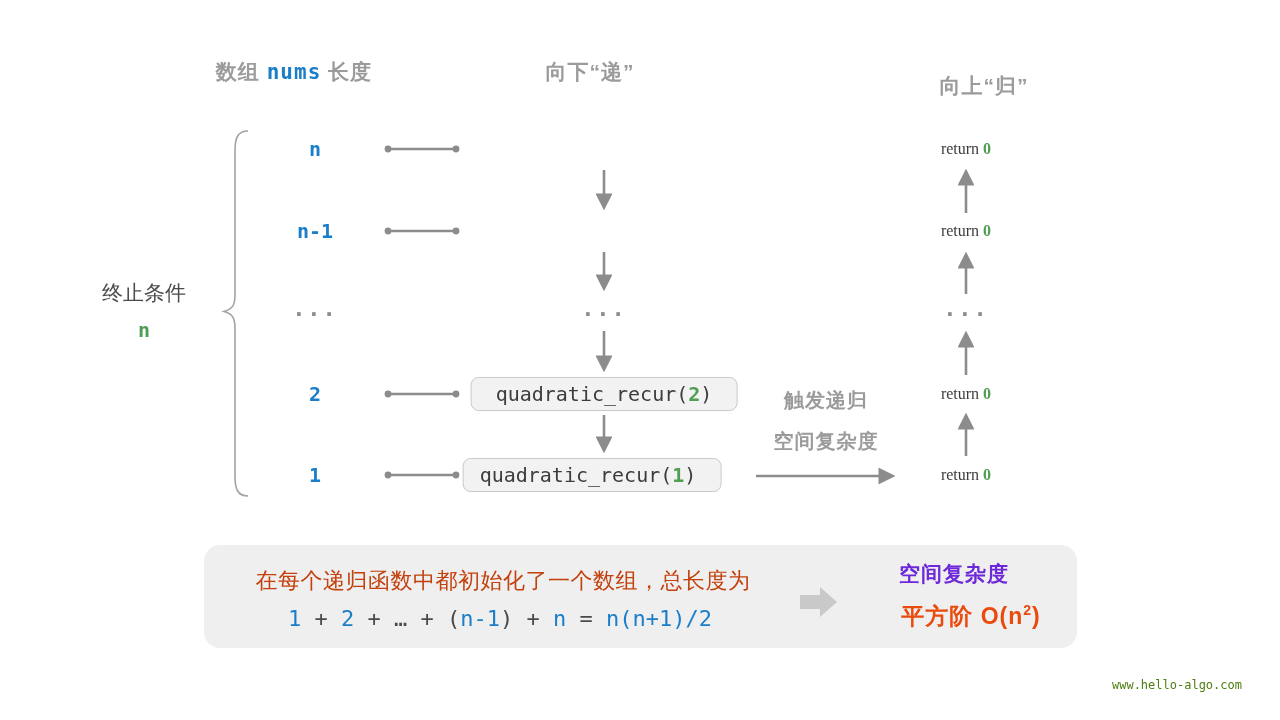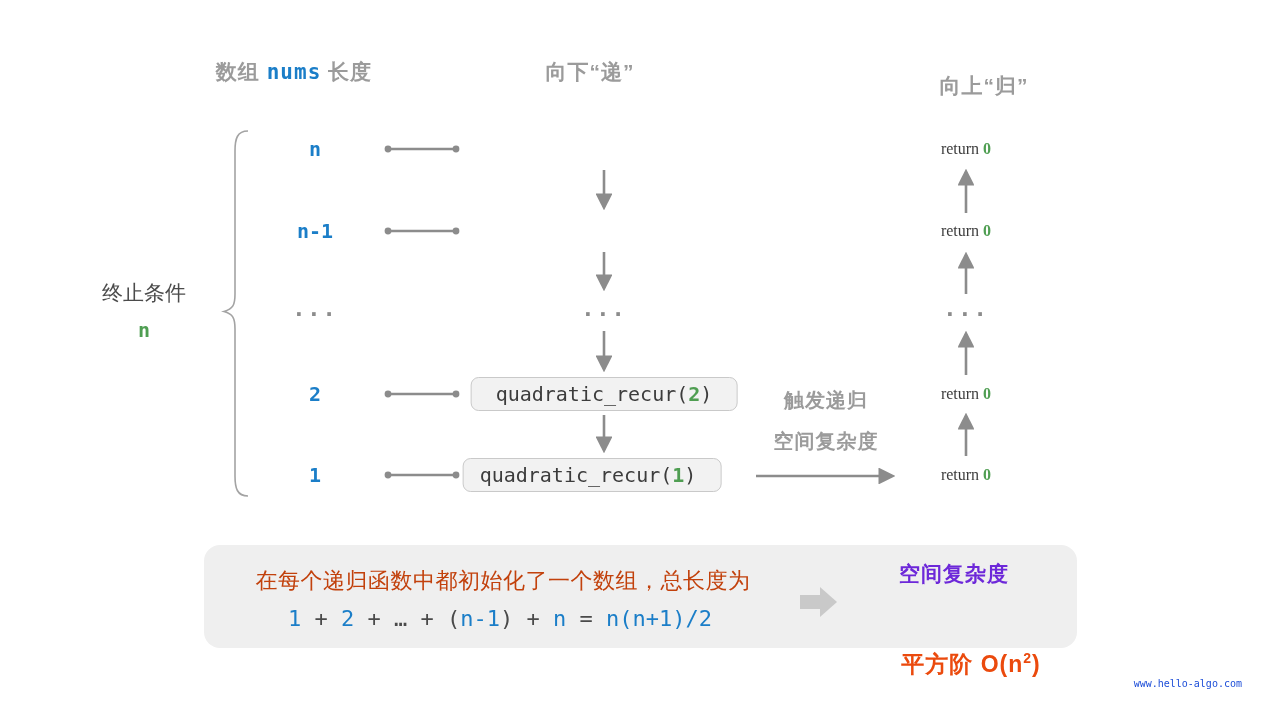--- a/index.html
+++ b/index.html
@@ -38,21 +38,21 @@
   .f-line{font-family:"DejaVu Sans Mono","Liberation Mono",monospace;font-size:22px;font-weight:normal;}
   .f-line .blue{color:#1b7ec8;}
   .f-line .dark{color:#4a4a4a;}
   .result-title{font-size:21px;font-weight:bold;color:#6d28d9;letter-spacing:1px;}
   .result-value{font-size:23px;font-weight:bold;color:#eb4a0d;letter-spacing:1px;}
   .result-value sup{font-size:14px;}
 
   .block-arrow-rect{left:800px;top:595px;width:20px;height:14px;background:#c9c9c9;}
   .block-arrow-tri{left:820px;top:587px;width:0;height:0;border-top:15px solid transparent;border-bottom:15px solid transparent;border-left:17px solid #c9c9c9;}
 
-  .watermark{right:38px;top:678px;font-family:"DejaVu Sans Mono","Liberation Mono",monospace;font-size:10px;color:#1d4ed8;}
+  .watermark{right:38px;top:678px;font-family:"DejaVu Sans Mono","Liberation Mono",monospace;font-size:12px;color:#4d7c0f;}
 </style>
 </head>
 <body>
 
 <div class="canvas">
 
   <svg class="layer">
     <defs>
       <marker id="ah" viewBox="0 0 10 10" refX="8" refY="5" markerWidth="6.5" markerHeight="6.5" orient="auto-start-reverse">
         <path d="M0,0 L10,5 L0,10 z" fill="#8c8c8c"></path>
@@ -124,17 +124,17 @@
   <div class="abs ctr trigger" style="left:826px;top:441px;">空间复杂度</div>
 
   <div class="abs summary-box"></div>
   <div class="abs ctr sum-line1" style="left:503px;top:581px;">在每个递归函数中都初始化了一个数组，总长度为</div>
   <div class="abs ctr f-line" style="left:500px;top:618px;"><span class="blue">1</span><span class="dark"> + </span><span class="blue">2</span><span class="dark"> + </span><span class="dark">…</span><span class="dark"> + </span><span class="dark">(</span><span class="blue">n-1</span><span class="dark">)</span><span class="dark"> + </span><span class="blue">n</span><span class="dark"> = </span><span class="blue">n(n+1)/2</span></div>
 
   <div class="abs block-arrow-rect"></div>
   <div class="abs block-arrow-tri"></div>
 
   <div class="abs ctr result-title" style="left:954px;top:574px;">空间复杂度</div>
-  <div class="abs ctr result-value" style="left:971px;top:616px;margin-top:48px;"><span>平方阶 O(n</span><sup>2</sup><span>)</span></div>
+  <div class="abs ctr result-value" style="left:971px;top:616px;"><span>平方阶 O(n</span><sup>2</sup><span>)</span></div>
 
   <div class="abs watermark">www.hello-algo.com</div>
 
 </div>
 
 </body></html>

